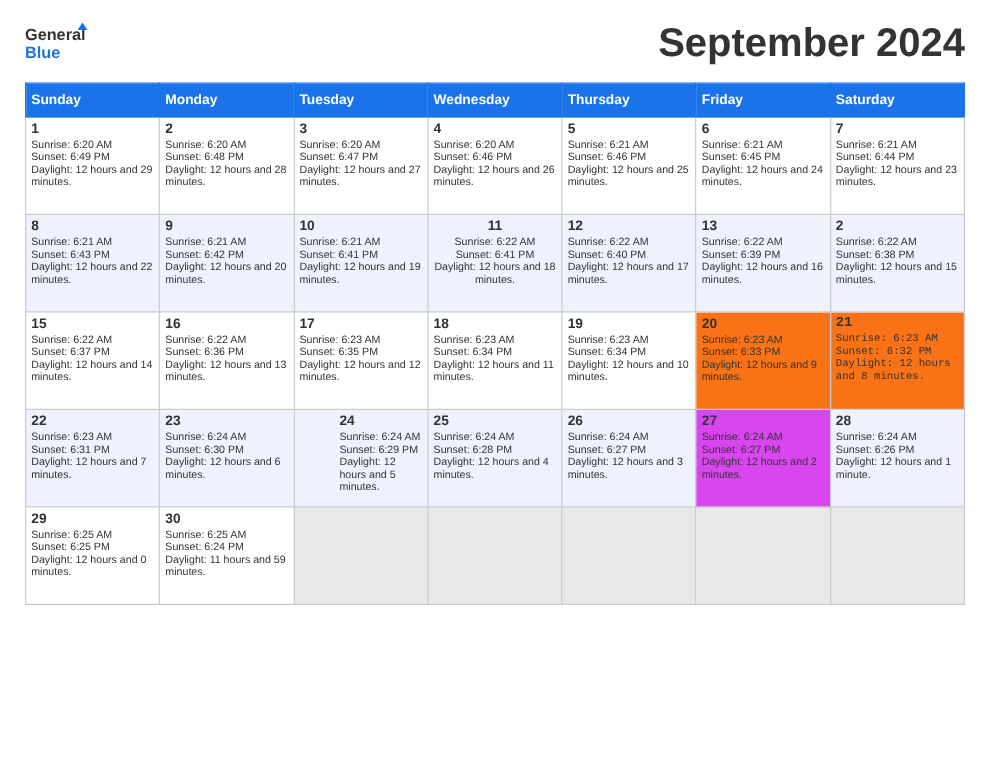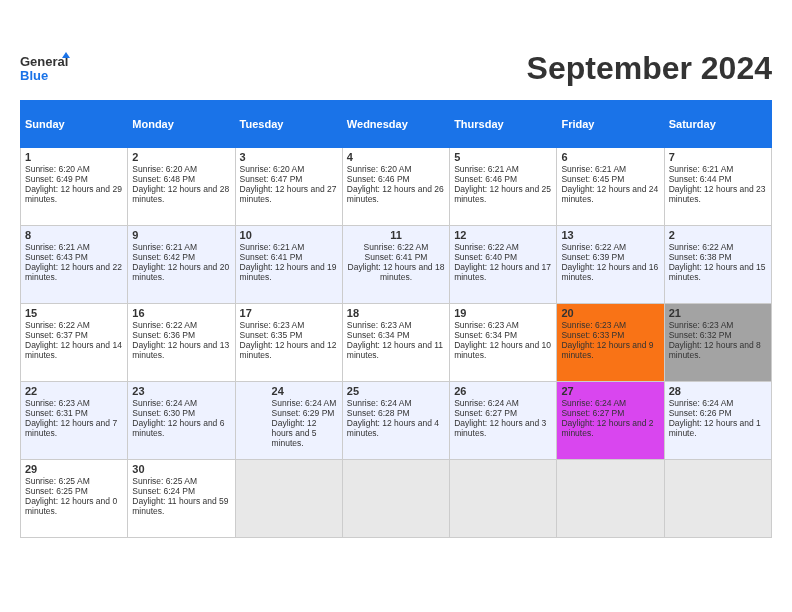--- a/index.html
+++ b/index.html
@@ -8,21 +8,20 @@
       background: #fff;
       width: 792px;
       height: 612px;
       overflow: hidden;
     }
     .page {
       width: 792px;
       height: 536px;
       padding: 16px 20px;
       background: #fff;
-      margin-top: 34px;
     }
     .header {
       display: flex;
       justify-content: space-between;
       align-items: flex-start;
       margin-bottom: 10px;
     }
     .logo {
       display: flex;
       align-items: center;
@@ -43,21 +42,21 @@
     .calendar-table {
       width: 100%;
       border-collapse: collapse;
       table-layout: fixed;
     }
     .calendar-table th {
       background: #1a73e8;
       color: #fff;
       font-size: 11px;
       font-weight: bold;
-      padding: 17px 4px;
+      padding: 7px 4px;
       text-align: left;
       border: 1px solid #1a73e8;
     }
     .calendar-table td {
       border: 1px solid #ccc;
       vertical-align: top;
       padding: 3px 4px;
       font-size: 8.5px;
       color: #333;
       height: 78px;
@@ -230,21 +229,21 @@
         <span>Sunrise: 6:23 AM</span><br>
         <span>Sunset: 6:34 PM</span><br>
         <span>Daylight: 12 hours and 10 minutes.</span>
       </td>
           <td style="background: #f97316;">
         <span class="day-num">20</span>
         <span>Sunrise: 6:23 AM</span><br>
         <span>Sunset: 6:33 PM</span><br>
         <span>Daylight: 12 hours and 9 minutes.</span>
       </td>
-          <td style="background: #a3a3a3;">
+          <td style="background: #f97316; font-family: Liberation Mono, monospace;">
         <span class="day-num">21</span>
         <span>Sunrise: 6:23 AM</span><br>
         <span>Sunset: 6:32 PM</span><br>
         <span>Daylight: 12 hours and 8 minutes.</span>
       </td>
         </tr>
         <tr>
           <td style="background: rgb(238, 242, 255);">
         <span class="day-num">22</span>
         <span>Sunrise: 6:23 AM</span><br>

